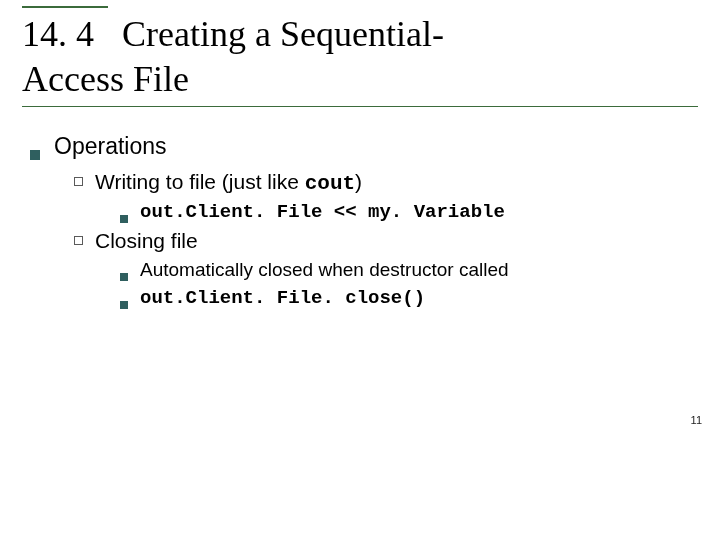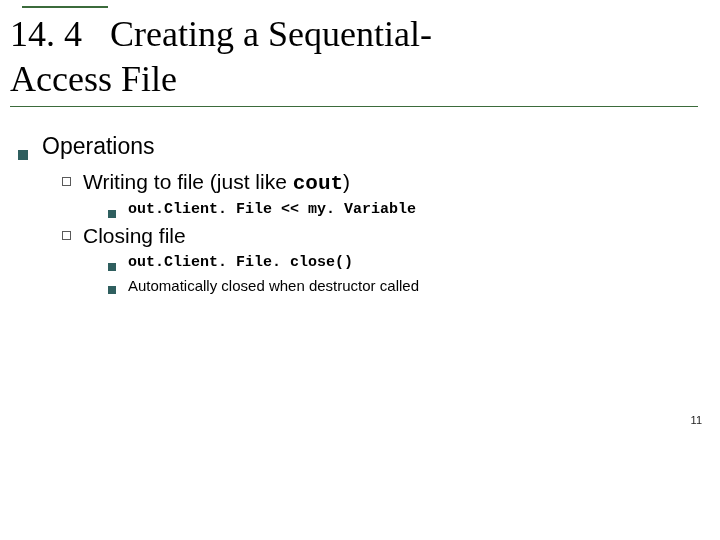--- a/index.html
+++ b/index.html
@@ -1,27 +1,27 @@
 <!DOCTYPE html>
 <html><head>
 <meta charset="utf-8">
 <style>
   * { margin: 0; padding: 0; box-sizing: border-box; }
   html, body { width: 720px; height: 540px; background: #fff; font-family: "Times New Roman", Times, serif; color: #000; }
-  .slide { position: relative; width: 720px; height: 436px; padding: 12px 22px 18px 10px; }
+  .slide { position: relative; width: 720px; height: 436px; padding: 12px 22px 18px 22px; }
   .title-wrap { padding: 0 0 6px 0; }
   .title { font-size: 36px; line-height: 1.25; font-weight: 400; }
   .title .num { }
   .title .gap { display: inline-block; width: 28px; }
   .rule { border: none; border-top: 1px solid #3b6b3b; margin-top: 4px; }
   .rule-short { position: absolute; left: 22px; top: 6px; width: 86px; border-top: 2px solid #3b6b3b; }
   .body { padding: 14px 4px 0 4px; font-family: Arial, Helvetica, sans-serif; font-size: 23px; }
   .lvl1 { display: flex; align-items: flex-end; margin: 6px 0 10px 4px; }
   .lvl2 { display: flex; align-items: flex-start; margin: 6px 0 6px 48px; font-size: 21px; }
-  .lvl3 { display: flex; align-items: flex-end; margin: 6px 0 6px 94px; font-size: 15px; }
+  .lvl3 { display: flex; align-items: flex-end; margin: 6px 0 6px 94px; font-size: 19px; }
   .lvl1 .bullet, .lvl3 .bullet { width: 10px; height: 10px; background: #2f5f5f; flex: 0 0 auto; margin-top: 8px; margin-right: 14px; }
   .lvl3 .bullet { width: 8px; height: 8px; margin-top: 7px; margin-right: 12px; }
   .lvl2 .bullet { width: 9px; height: 9px; border: 1px solid #5a5a5a; background: #fff; flex: 0 0 auto; margin-top: 7px; margin-right: 12px; }
   .mono { font-family: "Courier New", Courier, monospace; font-weight: bold; }
   .pagenum { position: absolute; right: 18px; bottom: 10px; font-family: Arial, Helvetica, sans-serif; font-size: 11px; color: #222; }
 </style>
 </head>
 <body>
 <div class="slide">
 
@@ -55,24 +55,24 @@
       <span class="mono">out.Client. File &lt;&lt; my. Variable</span>
     </div>
 
     <div class="lvl2">
       <span class="bullet"></span>
       <span>Closing file</span>
     </div>
 
     <div class="lvl3">
       <span class="bullet"></span>
-      <span class="mono">out.Client. File. close()</span>
+      <span>Automatically closed when destructor called</span>
     </div>
 
     <div class="lvl3">
       <span class="bullet"></span>
-      <span>Automatically closed when destructor called</span>
+      <span class="mono">out.Client. File. close()</span>
     </div>
 
   </div>
 
   <div class="pagenum">11</div>
 </div>
 
 </body></html>

